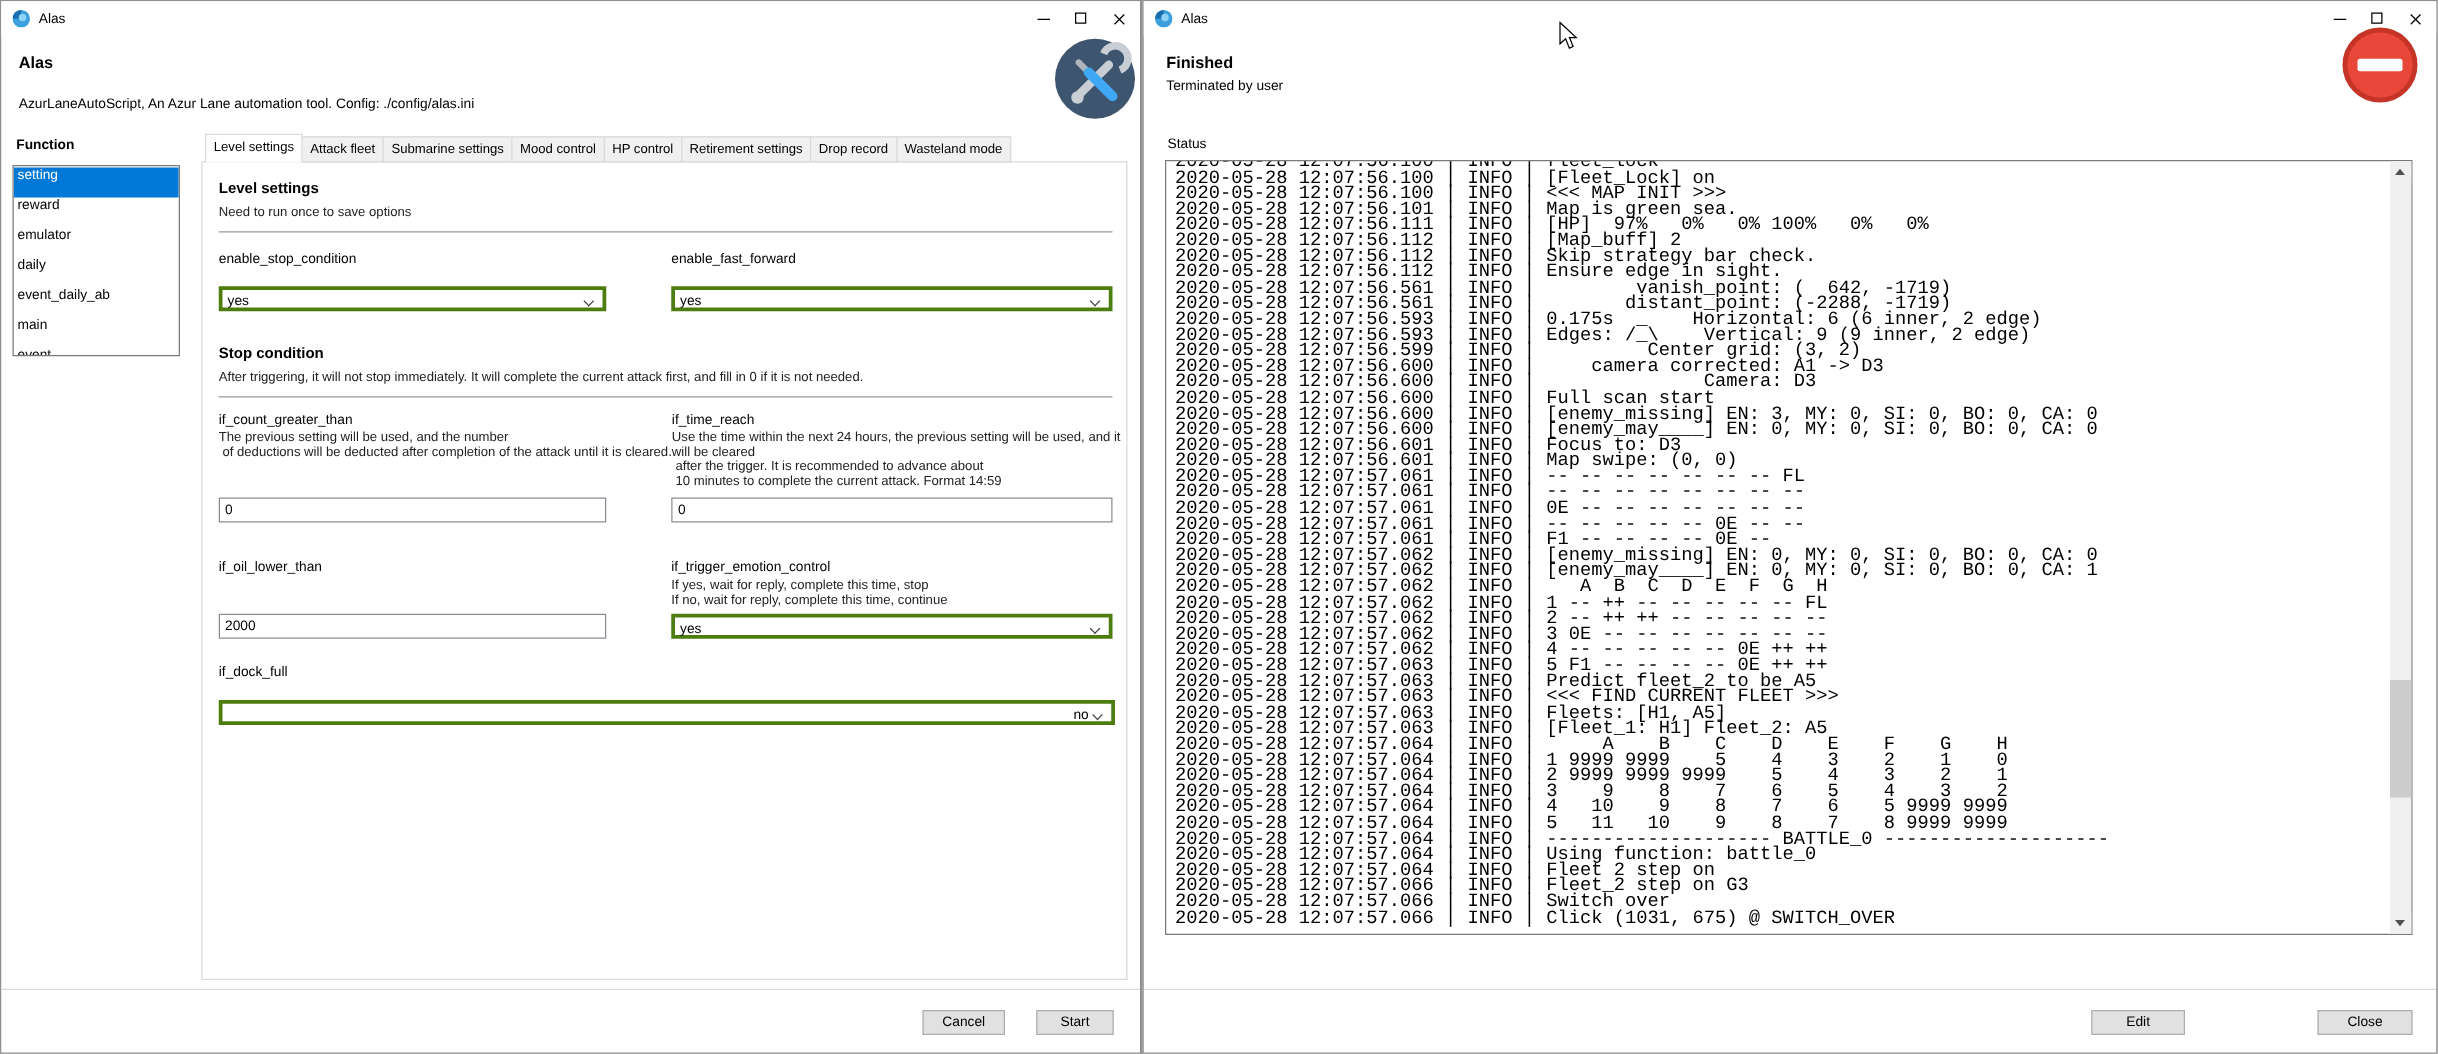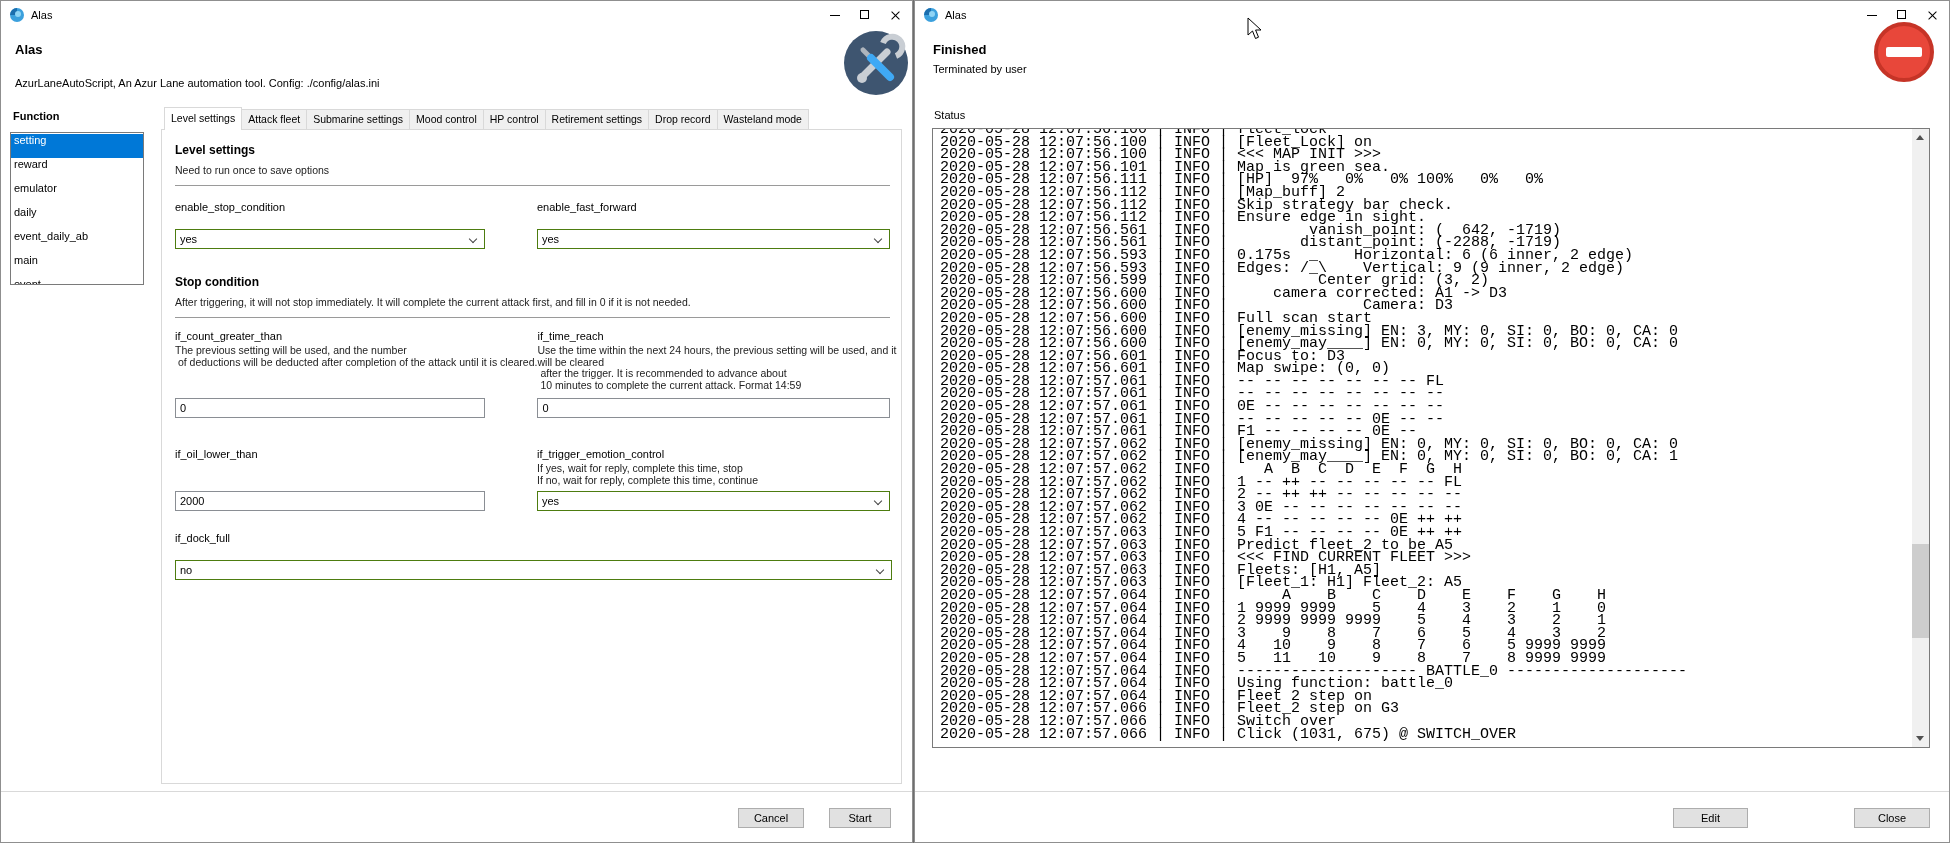--- a/index.html
+++ b/index.html
@@ -58,28 +58,28 @@
   .sec-desc  { font-size:10.5px; margin-top:7px; color:#222; }
   .form hr { border:none; border-top:1px solid #9a9a9a; margin-top:9px; }
   .row { display:flex; }
   .col-l { width:364px; display:flex; flex-direction:column; }
   .col-r { flex:1; display:flex; flex-direction:column; }
   .f-label { font-size:11px; font-weight:normal; }
   .f-desc  { font-size:10.5px; color:#222; margin-top:3px; white-space:pre;
              line-height:11.5px; }
   .ctrl { margin-top:auto; }
   .select { position:relative; height:20px; line-height:18px; background:#fff;
-            border:1px solid #4d7c0f; font-size:11px; padding:0 18px 0 4px; cursor:default; }
+            border:3px solid #4d7c0f; font-size:11px; padding:0 18px 0 4px; cursor:default; }
   .select::after { content:""; position:absolute; right:8px; top:6px; width:5px; height:5px;
             border-right:1px solid #444; border-bottom:1px solid #444; transform:rotate(45deg); }
   .tbox { display:block; height:20px; background:#fff; border:1px solid #8a8e94;
           font-size:11px; font-family:"Liberation Sans", sans-serif; padding:0 4px; }
   .col-l .ctrl { width:310px; }
   .col-r .ctrl { width:353px; }
-  .ctrl.wide { width:717px; }
+  .ctrl.wide { width:717px;text-align:right; }
   .row1 { margin-top:15px; min-height:48px; }
   .row2 { margin-top:12px; min-height:88px; }
   .row3 { margin-top:30px; min-height:63px; }
   .sec2 { margin-top:26px; }
   .lbl4 { margin-top:21px; }
   .ctl4 { margin-top:16px; }
 
   
   .btn-sep { position:absolute; left:0; right:0; top:790px; border-top:1px solid #d9d9d9; }
   .btn { position:absolute; top:807px; height:20px; font-size:11px;

